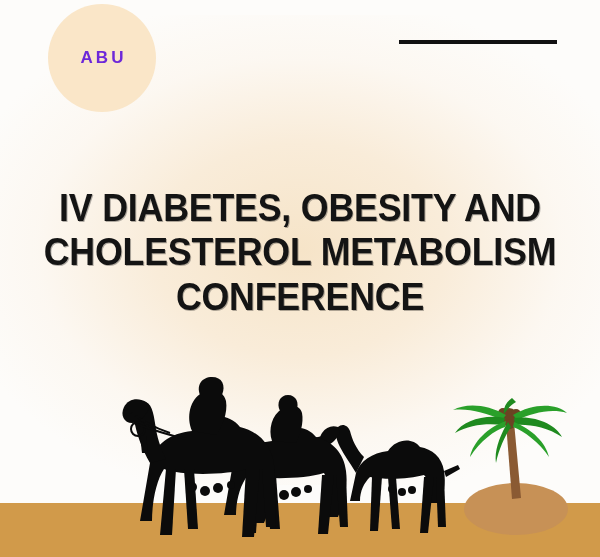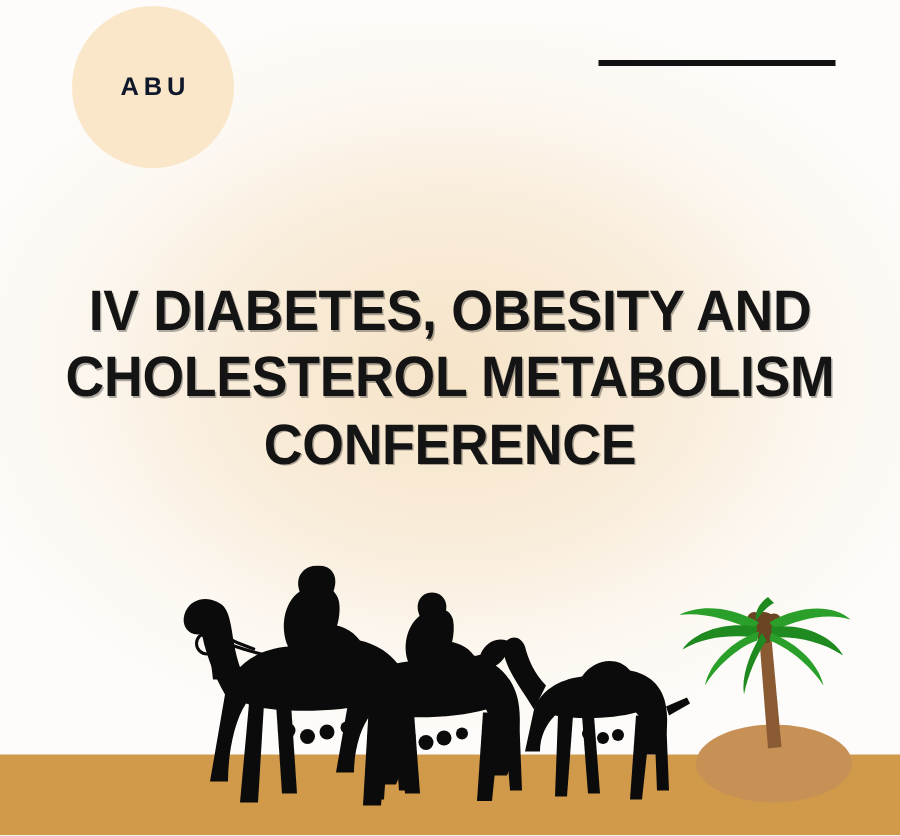--- a/index.html
+++ b/index.html
@@ -45,21 +45,21 @@
     height: 108px;
     border-radius: 50%;
     background: #fae6c8;
     display: flex;
     flex-direction: column;
     align-items: center;
     justify-content: center;
     line-height: 1.35;
   }
   .badge-line {
-    color: #0f172a;
+    color: #6d28d9;
     font-size: 17px;
     font-weight: 700;
     letter-spacing: 3.2px;
     text-indent: 3.2px;
     white-space: nowrap;
   }
 
   
   .date-block {
     position: absolute;

